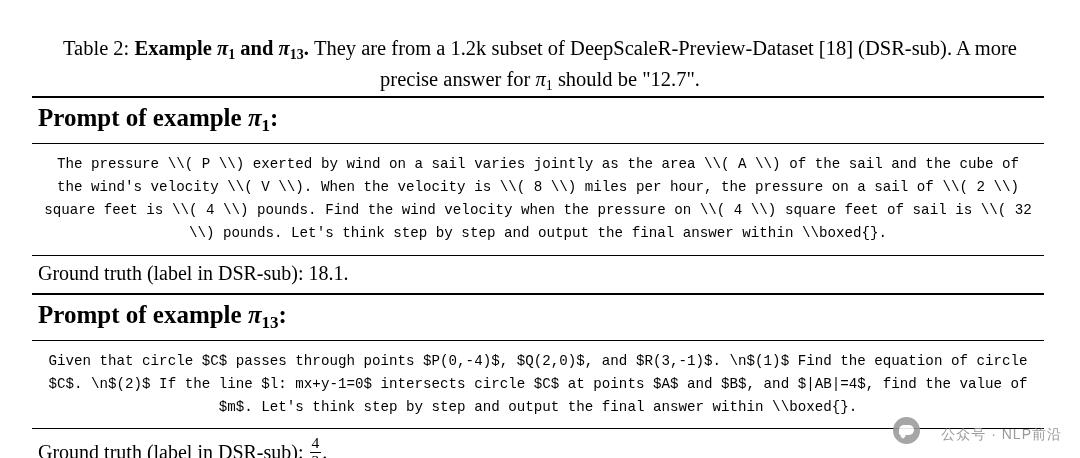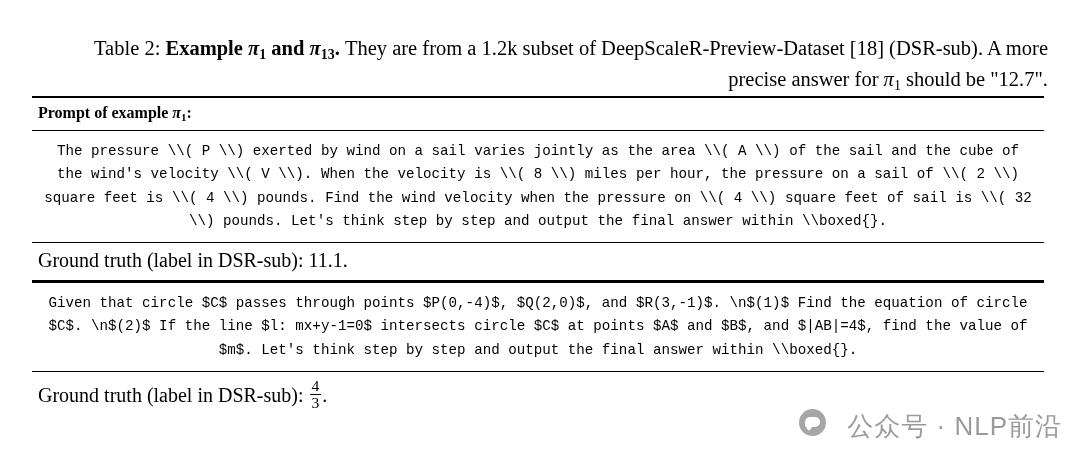--- a/index.html
+++ b/index.html
@@ -22,21 +22,21 @@
     height: 458px;
     background: #fff;
   }
   .caption {
     position: absolute;
     left: 32px;
     top: 34px;
     width: 1016px;
     font-size: 20.5px;
     line-height: 1.42;
-    text-align: right;
+    text-align: center;
   }
   .caption .bold { font-weight: bold; }
   .mathit { font-family: "Liberation Serif", serif; font-style: italic; }
   .sub {
     font-size: 0.68em;
     vertical-align: -0.28em;
     font-style: normal;
   }
   .table-wrap {
     position: absolute;
@@ -49,21 +49,21 @@
     background: #000;
     width: 100%;
   }
   .rule-thin {
     height: 1.1px;
     background: #000;
     width: 100%;
   }
   .row-head {
     padding: 6px 6px 7px 6px;
-    font-size: 16px;
+    font-size: 25px;
     font-weight: bold;
   }
   .row-head .label { font-weight: bold; }
   .mono-block {
     font-family: "Liberation Mono", monospace;
     font-size: 14.2px;
     line-height: 1.63;
     padding: 9px 10px 9px 10px;
     text-align: center;
     letter-spacing: 0px;
@@ -83,24 +83,24 @@
     line-height: 1.05;
     margin: 0 1px;
   }
   .frac .num { display: block; padding: 0 2px; }
   .frac .den { display: block; border-top: 1.2px solid #000; padding: 0 2px; }
   .watermark {
     position: absolute;
     right: 18px;
     bottom: 14px;
     display: flex;
-    align-items: flex-start;
+    align-items: flex-end;
     gap: 21px;
     color: #8d8d8d;
-    font-size: 26px;
+    font-size: 14px;
     font-family: "Liberation Sans", sans-serif;
     opacity: 0.88;
   }
   .wm-logo {
     width: 27px;
     height: 27px;
     border-radius: 50%;
     background: #9a9a9a;
     position: relative;
     display: inline-block;
@@ -144,25 +144,28 @@
     </div>
 
     <div class="rule-thin"></div>
 
     <div class="mono-block">The pressure \\( P \\) exerted by wind on a sail varies jointly as the area \\( A \\) of the sail and the cube of the wind's velocity \\( V \\). When the velocity is \\( 8 \\) miles per hour, the pressure on a sail of \\( 2 \\) square feet is \\( 4 \\) pounds. Find the wind velocity when the pressure on \\( 4 \\) square feet of sail is \\( 32 \\) pounds. Let's think step by step and output the final answer within \\boxed{}.</div>
 
     <div class="rule-thin"></div>
 
     <div class="gt-row">
       <span class="label">Ground truth (label in DSR-sub):</span>
-      <span class="value">11.1.</span>
+      <span class="value">18.1.</span>
     </div>
 
     <div class="rule-thick"></div>
 
+    <div class="row-head">
+      <span class="label">Prompt of example </span><span class="mathit label">π</span><span class="sub label">13</span><span class="label">:</span>
+    </div>
 
     <div class="rule-thin"></div>
 
     <div class="mono-block">Given that circle $C$ passes through points $P(0,-4)$, $Q(2,0)$, and $R(3,-1)$.  \n$(1)$ Find the equation of circle $C$.  \n$(2)$ If the line $l: mx+y-1=0$ intersects circle $C$ at points $A$ and $B$, and $|AB|=4$, find the value of $m$. Let's think step by step and output the final answer within \\boxed{}.</div>
 
     <div class="rule-thin"></div>
 
     <div class="gt-row">
       <span class="label">Ground truth (label in DSR-sub):</span>
       <span class="frac">

